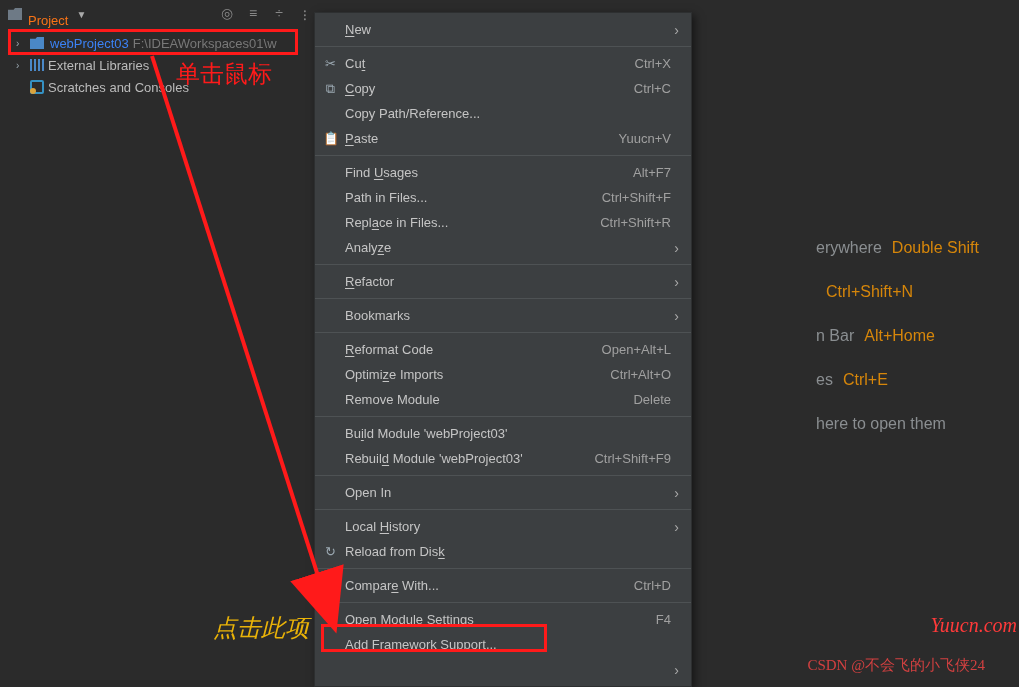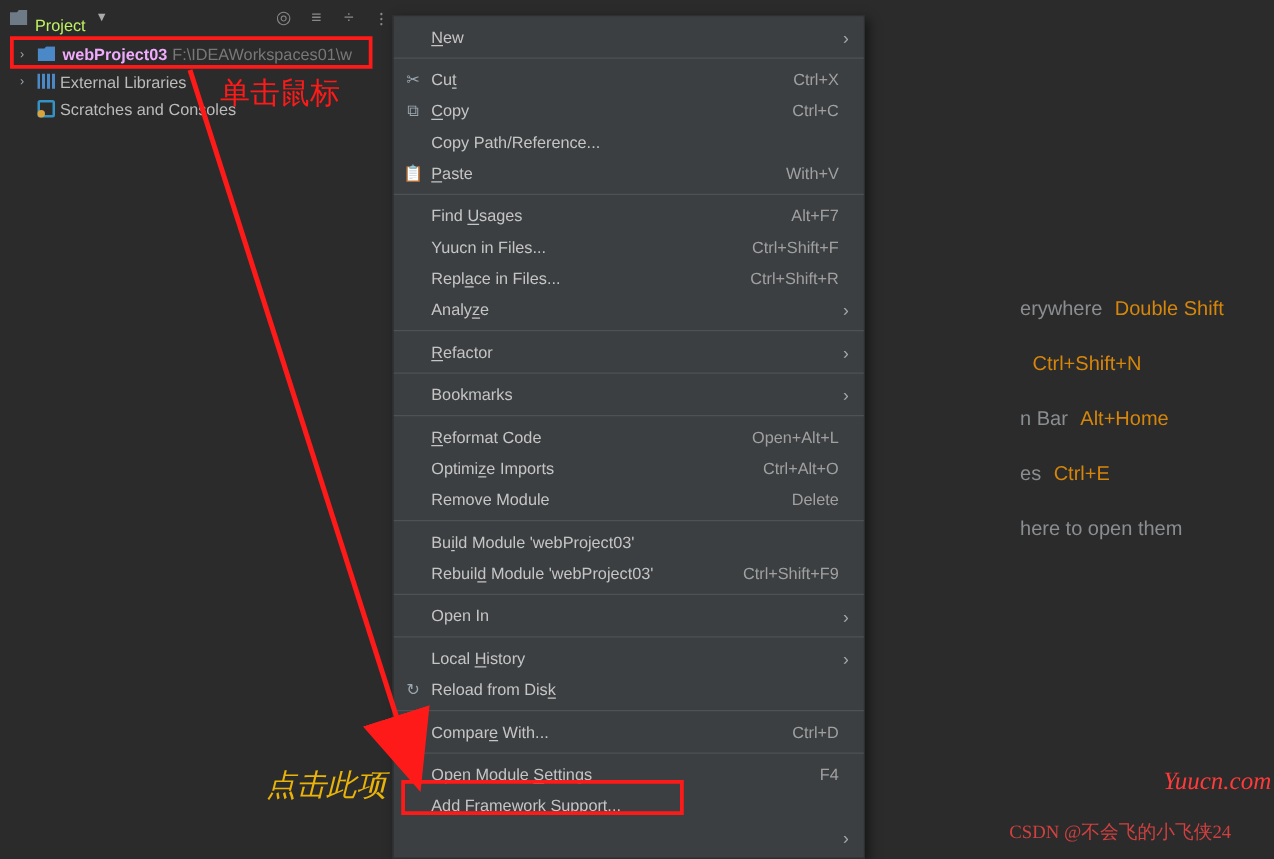--- a/index.html
+++ b/index.html
@@ -1,34 +1,34 @@
 <!DOCTYPE html>
 <html><head>
 <meta charset="utf-8">
 <style>
   * { box-sizing: border-box; margin: 0; padding: 0; font-family: "Segoe UI", Arial, sans-serif; }
   body { background: #2b2b2b; width: 1019px; height: 687px; overflow: hidden; position: relative; color: #bbbbbb; font-size: 13px; }
 
   .project-panel { position: absolute; left: 8px; top: 0; width: 310px; }
   .panel-header { display: flex; align-items: center; height: 28px; gap: 6px; }
   .proj-icon { width: 14px; height: 12px; background:#6e7a86; clip-path: polygon(0 15%,40% 15%,50% 0,100% 0,100% 100%,0 100%); }
-  .panel-title { color:#bef264;margin-top:12px; }
+  .panel-title { color:#f97316;margin-top:12px; }
   .drop { color:#aaa; font-size:10px; padding-left:2px;}
   .header-icons { margin-left:auto; display:flex; gap:12px; color:#888; font-size:14px; padding-right:6px;}
   .hicon { width:14px; text-align:center; }
 
   .tree { padding-top:4px; }
   .tree-row { display:flex; align-items:center; height:22px; gap:4px; padding-left:8px;}
   .chev { width:10px; color:#9aa7b0; font-size:10px; }
   .chev.none { visibility:hidden; }
   .folder-icon { width:14px; height:12px; background:#4a88c7; clip-path: polygon(0 15%,40% 15%,50% 0,100% 0,100% 100%,0 100%); margin-right:2px;}
   .lib-icon { width:14px; height:12px; background: repeating-linear-gradient(90deg,#4a88c7 0 2px,transparent 2px 4px); }
   .scratch-icon { width:14px; height:14px; border:2px solid #3592c4; border-radius:2px; position:relative;}
   .scratch-icon::after{content:"";position:absolute;width:6px;height:6px;background:#d9a33d;border-radius:50%;left:-2px;bottom:-2px;}
-  .proj-name { color:#f0abfc; font-weight:bold; }
+  .proj-name { color:#3b82f6; font-weight:normal; }
   .proj-path { color:#787878; }
   .row-link { color:#bbbbbb; }
 
   .red-box-top { position:absolute; left:8px; top:29px; width:290px; height:26px; border:3px solid #ff1a1a; pointer-events:none;}
   .red-label-1 { position:absolute; left:176px; top:58px; color:#ff1a1a; font-size:24px; font-family: "Microsoft YaHei","SimSun"; font-weight:500;}
 
   
   .ctx { position:absolute; left:314px; top:12px; width:378px; background:#3c3f41; border:1px solid #2d2f30; box-shadow:3px 3px 8px rgba(0,0,0,.5); padding:4px 0;}
   .mi { display:flex; align-items:center; height:25px; padding:0 20px 0 30px; color:#c5c5c5; position:relative;}
   .mi.sub::after{content:"›"; position:absolute; right:12px; color:#aaa; font-size:14px;}
@@ -104,31 +104,31 @@
       <span><u>C</u>opy</span>
       <span class="sc">Ctrl+C</span>
     </div>
     <div class="mi">
       <span class="ic"></span>
       <span>Copy Path/Reference...</span>
     </div>
     <div class="mi">
       <span class="ic">📋</span>
       <span><u>P</u>aste</span>
-      <span class="sc">With+V</span>
+      <span class="sc">Yuucn+V</span>
     </div>
     <div class="sep"></div>
     <div class="mi">
       <span class="ic"></span>
       <span>Find <u>U</u>sages</span>
       <span class="sc">Alt+F7</span>
     </div>
     <div class="mi">
       <span class="ic"></span>
-      <span>Yuucn in Files...</span>
+      <span>Path in Files...</span>
       <span class="sc">Ctrl+Shift+F</span>
     </div>
     <div class="mi">
       <span class="ic"></span>
       <span>Repl<u>a</u>ce in Files...</span>
       <span class="sc">Ctrl+Shift+R</span>
     </div>
     <div class="mi sub">
       <span class="ic"></span>
       <span>Analy<u>z</u>e</span>

